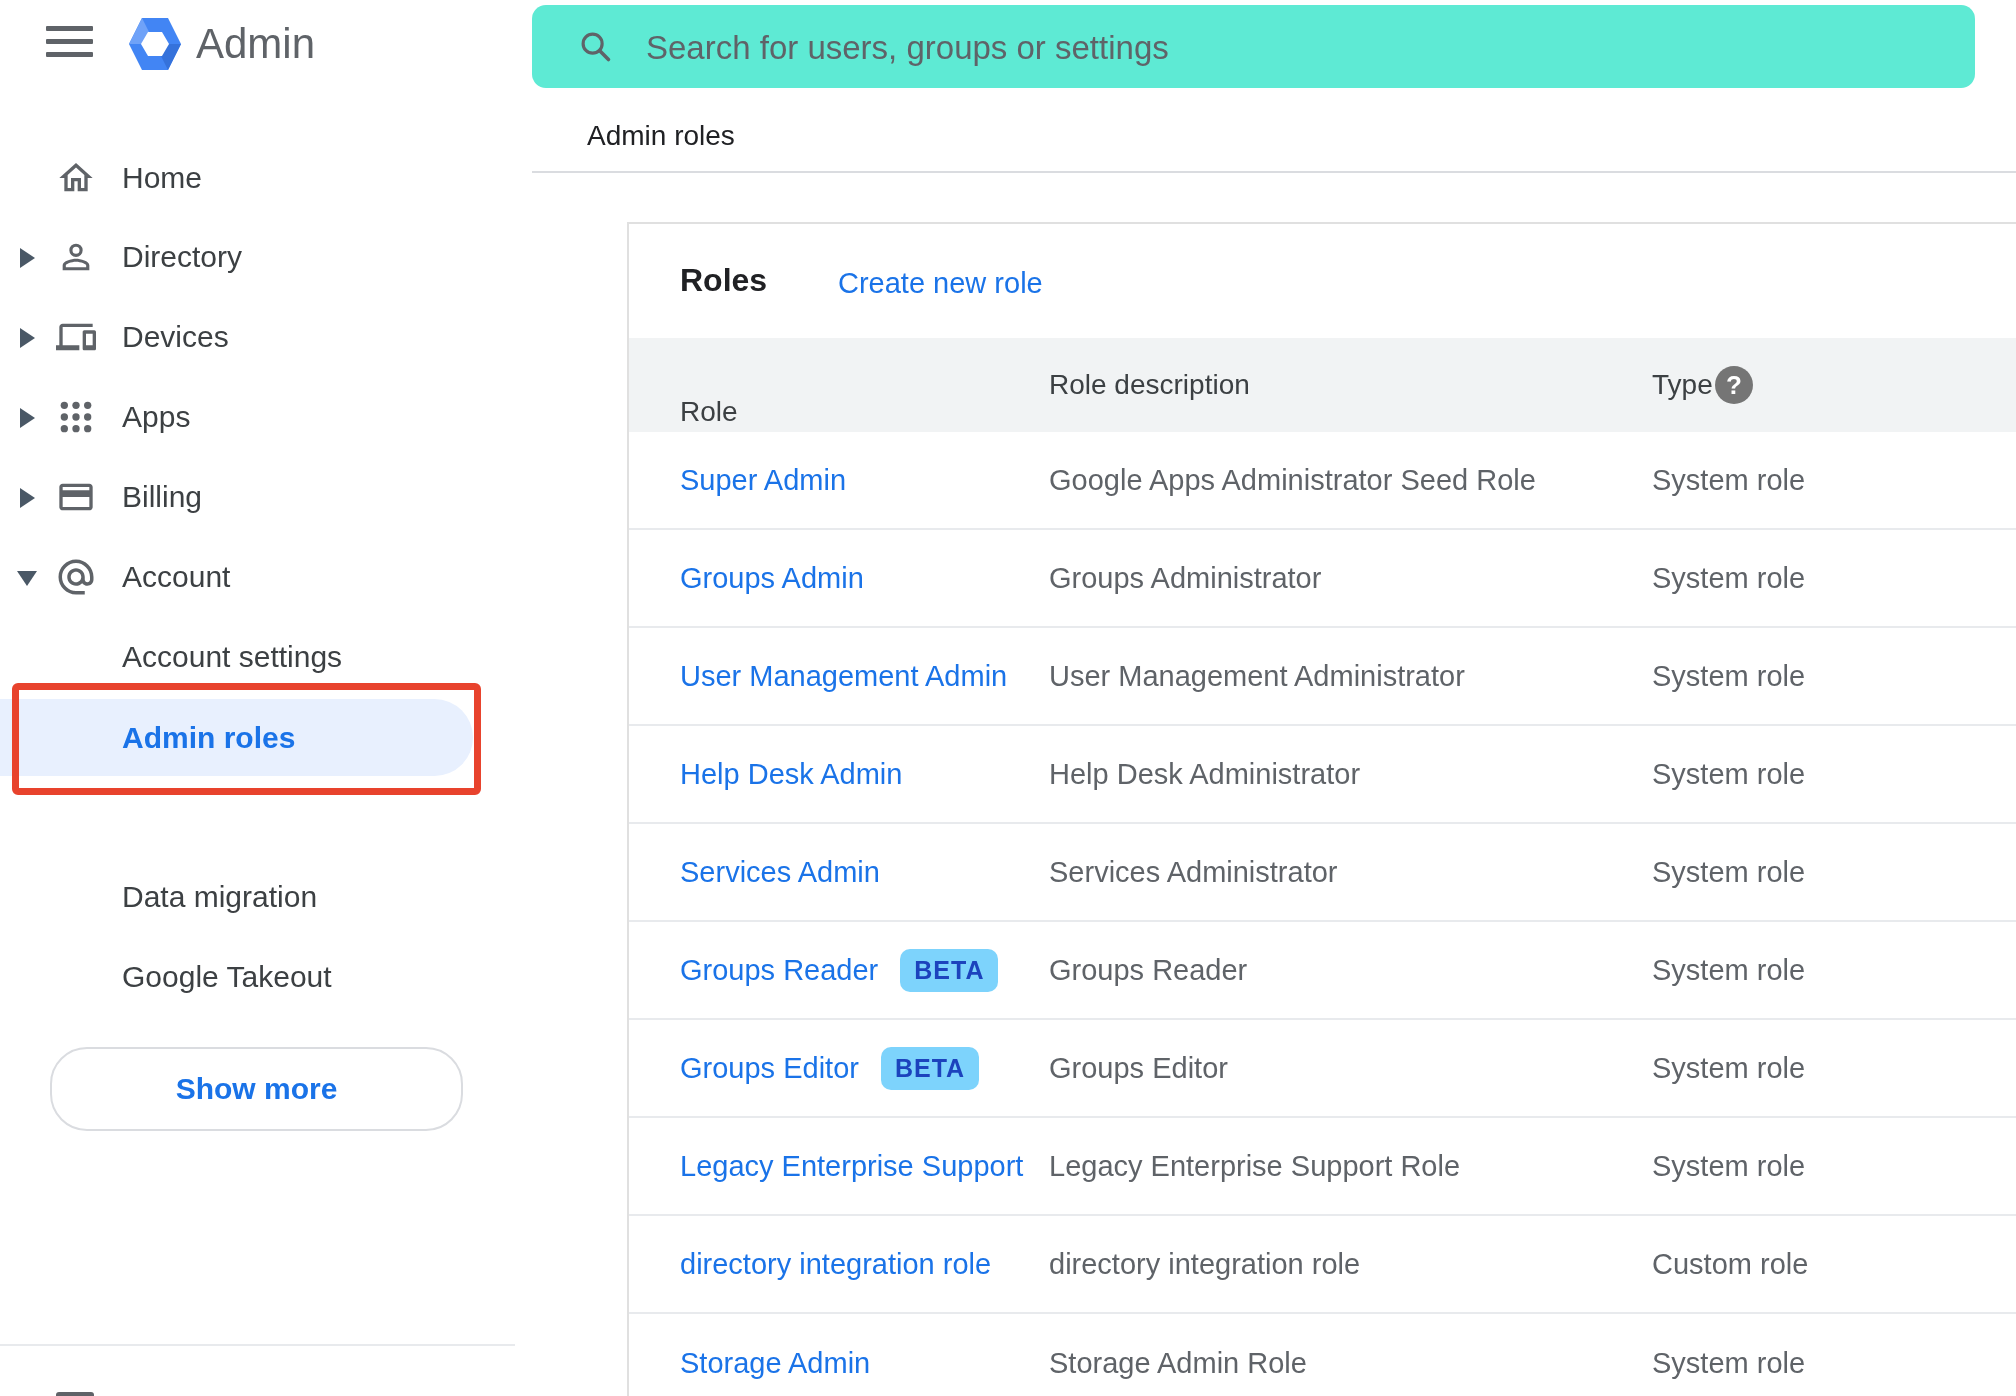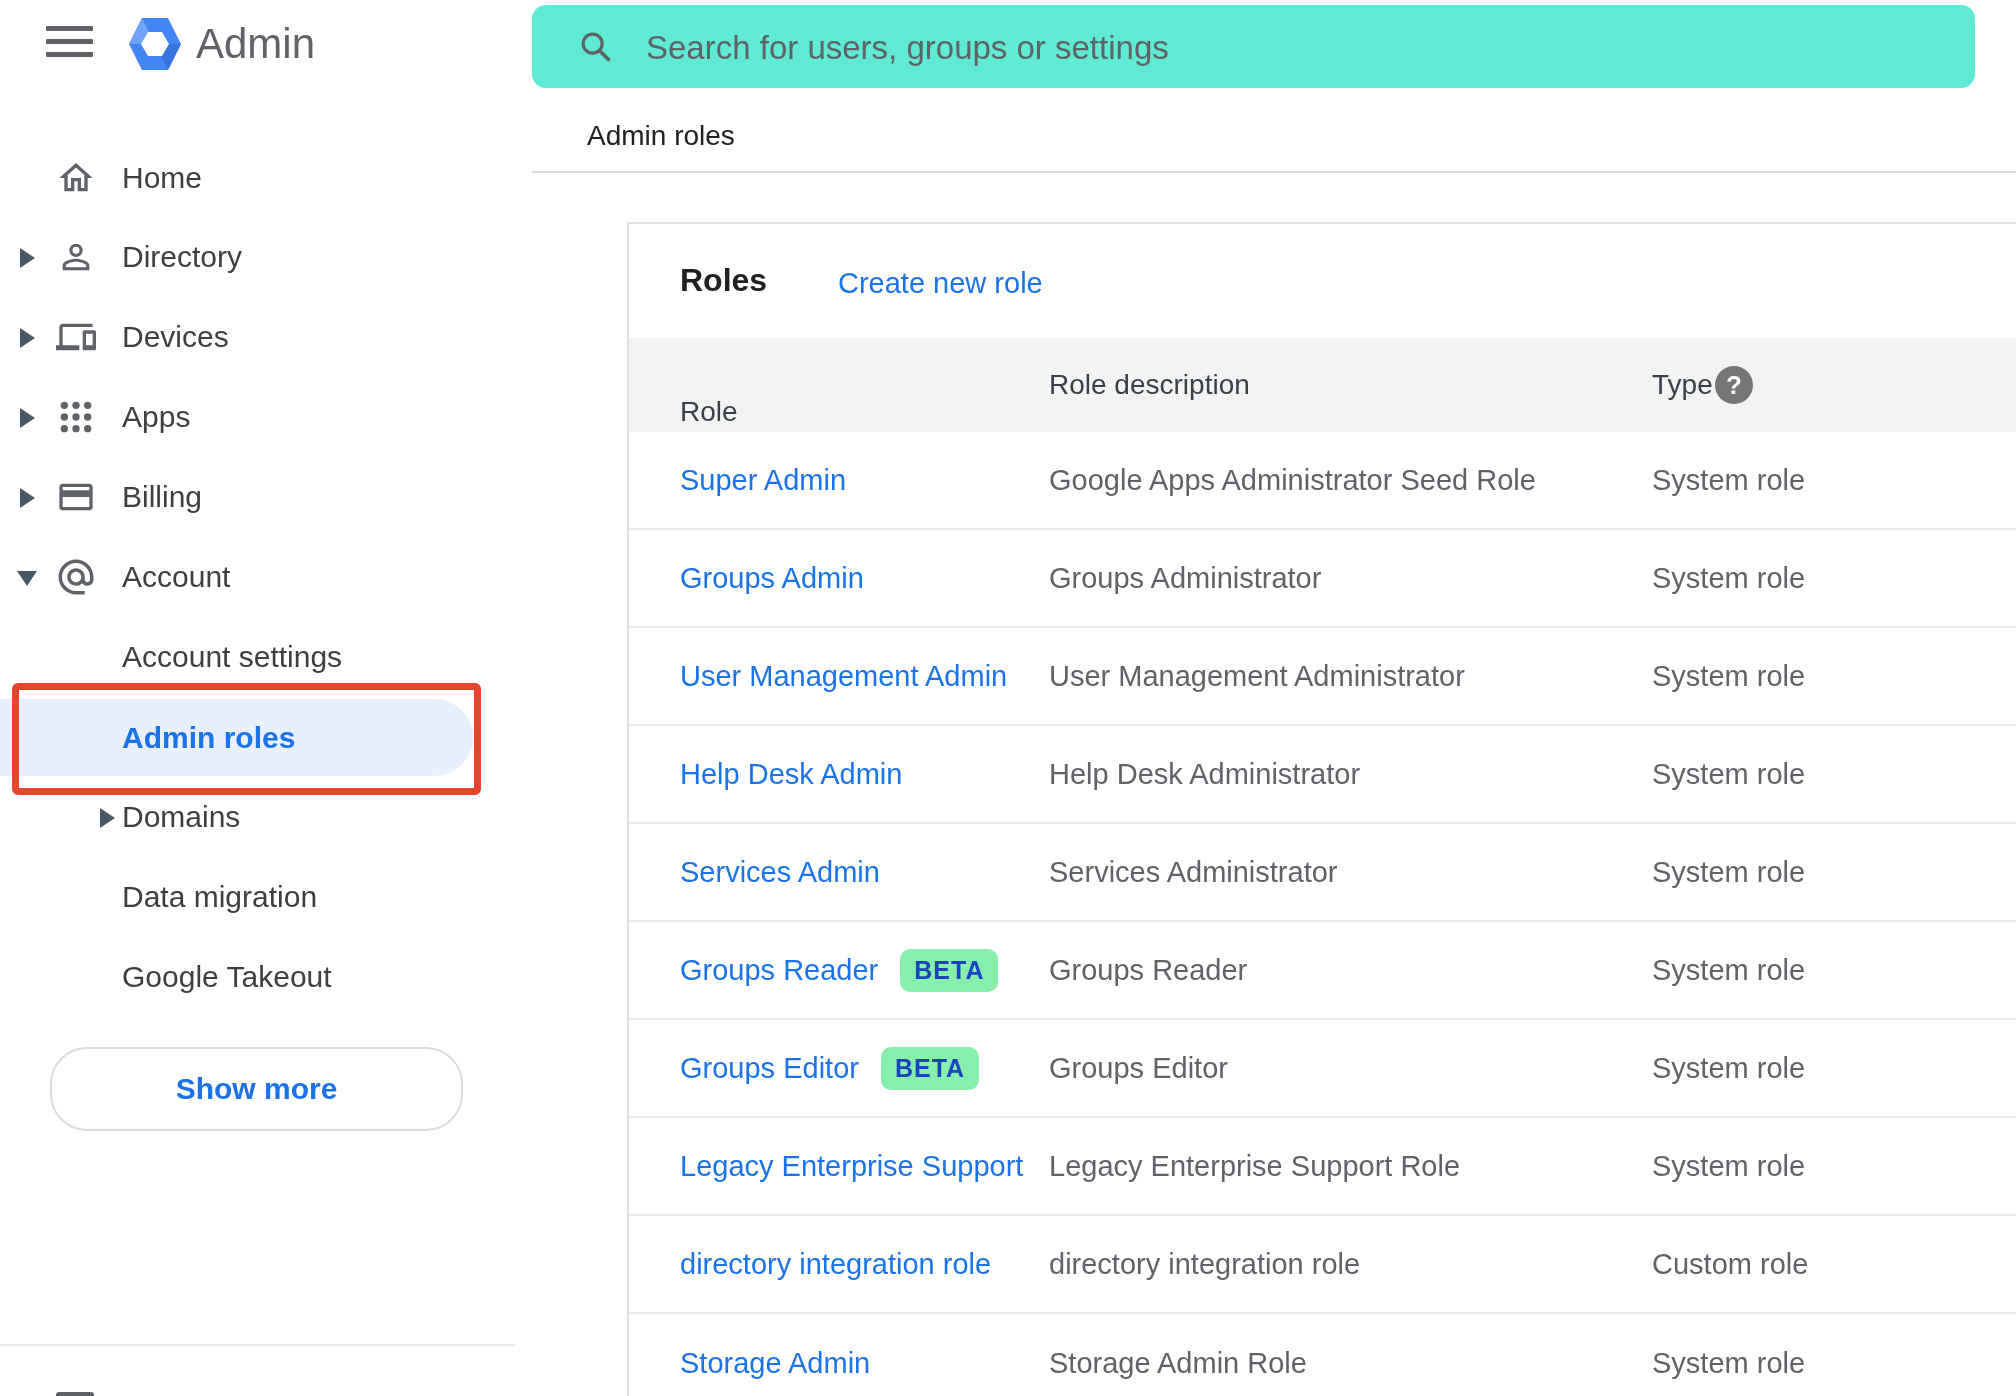--- a/index.html
+++ b/index.html
@@ -47,21 +47,21 @@
   .thead{position:absolute;left:0;top:114px;width:1389px;height:94px;background:#f1f3f4;}
   .th{position:absolute;top:50%;transform:translateY(-50%);font-size:28px;color:#3c4043;}
   .th.c0{left:51px;margin-top:27px;}
   .th.c1{left:420px;}
   .th.c2{left:1023px;}
   .help-icon{position:absolute;left:1086px;top:28px;width:38px;height:38px;border-radius:50%;background:#757575;color:#fff;font-size:26px;font-weight:bold;display:flex;align-items:center;justify-content:center;cursor:pointer;}
 
   .trow{position:absolute;left:0;width:1389px;height:98px;border-bottom:2px solid #e8eaed;box-sizing:border-box;}
   .cell-role{position:absolute;left:51px;top:0;height:100%;display:flex;align-items:center;gap:22px;}
   .role-link{font-size:29px;color:#1a73e8;cursor:pointer;white-space:nowrap;}
-  .beta-badge{background:#86efac;color:#1c43bd;font-size:25px;font-weight:bold;padding:7px 14px;border-radius:10px;letter-spacing:1px;}
+  .beta-badge{background:#7dd3fc;color:#1c43bd;font-size:25px;font-weight:bold;padding:7px 14px;border-radius:10px;letter-spacing:1px;}
   .cell-desc{position:absolute;left:420px;top:50%;transform:translateY(-50%);font-size:29px;color:#5f6368;white-space:nowrap;}
   .cell-type{position:absolute;left:1023px;top:50%;transform:translateY(-50%);font-size:29px;color:#5f6368;white-space:nowrap;}
 </style>
 </head>
 <body>
 
 <div id="app">
 
   <div class="hamburger">
     <span></span>
@@ -157,24 +157,20 @@
 
   <div class="nav-item sub" style="top:617px;">
     <span class="nav-label">Account settings</span>
   </div>
 
   <div class="selected-pill">
     <span class="nav-label">Admin roles</span>
   </div>
   <div class="annotation-box"></div>
 
-  <div class="nav-item sub" style="top:777px;">
-    <span class="caret-right sub"></span>
-    <span class="nav-label">Domains</span>
-  </div>
 
   <div class="nav-item sub" style="top:857px;">
     <span class="nav-label">Data migration</span>
   </div>
 
   <div class="nav-item sub" style="top:937px;">
     <span class="nav-label">Google Takeout</span>
   </div>
 
   <div class="show-more">

